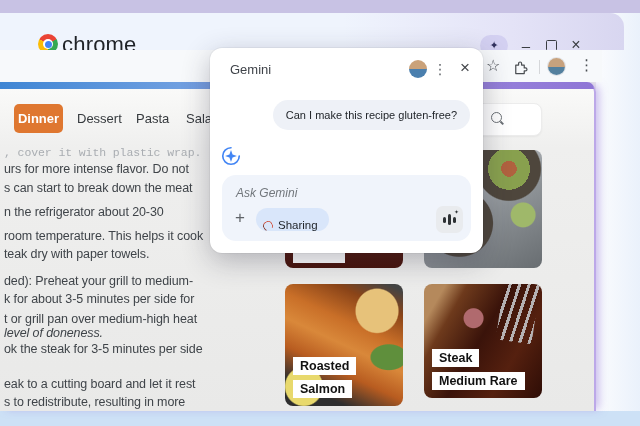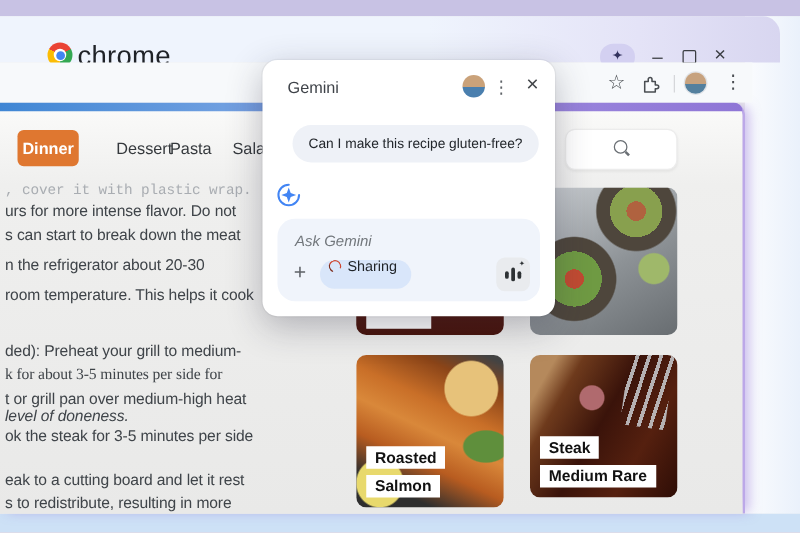--- a/index.html
+++ b/index.html
@@ -47,21 +47,21 @@
   .page{left:0;top:82px;width:594px;height:329px;
     background:linear-gradient(180deg,#fbfbfa 0%,#efefee 20%,#e9e9e8 100%);
     border-top-right-radius:10px;border-right:2px solid #bca8e8;
     box-shadow:5px 0 9px -2px rgba(151,123,220,.5);}
   .page-topbar{left:0;top:0;width:100%;height:7px;border-top-right-radius:10px;
     background:linear-gradient(to right,#3f86d4,#6f9fe0 30%,#9a86dd 70%,#8f76d6);position:absolute;}
   .tab-active{left:14px;top:22px;width:49px;height:29px;background:#df7730;border-radius:5px;
     color:#fff;font-weight:bold;font-size:13px;display:flex;align-items:center;justify-content:center;
     position:absolute;cursor:pointer;}
   .tab{top:29px;font-size:13px;color:#35393d;position:absolute;cursor:pointer;white-space:nowrap;}
-  .tab-2{left:77px;margin-left:16px;} .tab-3{left:136px;} .tab-4{left:186px;}
+  .tab-2{left:77px;} .tab-3{left:136px;} .tab-4{left:186px;}
   .searchbox{left:452px;top:21px;width:88px;height:31px;background:#fff;border:1px solid #ececec;
     border-radius:8px;box-shadow:0 1px 2px rgba(0,0,0,.05);position:absolute;cursor:text;}
   .mag{position:absolute;left:38px;top:8px;width:9px;height:9px;border:1.5px solid #6a6f74;border-radius:50%;}
   .mag::after{content:"";position:absolute;left:8px;top:9px;width:4px;height:1.5px;background:#6a6f74;
     transform:rotate(45deg);}
 
   .a-line{position:absolute;left:4px;font-size:12.5px;color:#3f4449;white-space:nowrap;letter-spacing:-.1px;}
   .a-faint{font-size:11.5px;color:#a9adb2;}
 
   
@@ -86,36 +86,36 @@
       radial-gradient(circle at 42% 30%,#b06a6e 0 9%,transparent 10%),
       linear-gradient(120deg,#b5895c 0 12%,#6e3a1c 24%,#3a130a 48%,#55200f 72%,#2e0d06 100%);}
   .card-steak .fork{position:absolute;right:6px;top:-4px;width:36px;height:62px;
     background:repeating-linear-gradient(100deg,transparent 0 6px,#c9ccd0 6px 9px);
     transform:rotate(8deg);opacity:.85;}
   .card-lbls{position:absolute;left:8px;bottom:8px;}
   .lbl{display:table;background:#fff;color:#121212;font-weight:bold;font-size:12.5px;
     padding:2px 7px;margin-top:5px;white-space:nowrap;}
 
   
-  .gemini-panel{left:210px;top:48px;width:234px;height:205px;background:#fff;border-radius:12px;
+  .gemini-panel{left:210px;top:48px;width:273px;height:205px;background:#fff;border-radius:12px;
     box-shadow:0 8px 28px rgba(40,40,60,.30),0 0 0 1px rgba(0,0,0,.04);z-index:20;}
   .gp-title{left:20px;top:14px;font-size:13px;color:#3f4349;position:absolute;}
   .gp-avatar{position:absolute;right:56px;top:12px;width:18px;height:18px;border-radius:50%;
     background:linear-gradient(180deg,#caa27a 0 52%,#4a7fae 52%);cursor:pointer;}
   .gp-more{position:absolute;right:36px;top:13px;font-size:14px;color:#5f6368;cursor:pointer;}
   .gp-close{position:absolute;right:13px;top:10px;font-size:17px;color:#44474b;cursor:pointer;}
   .gp-bubble{position:absolute;right:13px;top:52px;background:#eef1f7;border-radius:16px;
     padding:9px 13px;font-size:11px;color:#22262b;white-space:nowrap;}
   .gp-spark{position:absolute;left:10px;top:97px;width:22px;height:22px;}
   .gp-input{position:absolute;left:12px;right:12px;top:127px;height:66px;background:#f0f4fb;
     border-radius:14px;cursor:text;}
   .gp-ph{position:absolute;left:14px;top:11px;font-size:12px;color:#72777c;font-style:italic;}
   .gp-plus{position:absolute;left:13px;top:33px;font-size:17px;color:#5f6368;cursor:pointer;}
   .gp-chip{position:absolute;left:34px;top:33px;height:23px;background:#d9e6fa;border-radius:12px;
-    padding:0 11px 0 7px;display:flex;align-items:flex-start;gap:5px;font-size:11.5px;color:#1f2328;cursor:pointer;}
+    padding:0 11px 0 7px;display:flex;align-items:flex-end;gap:5px;font-size:11.5px;color:#1f2328;cursor:pointer;}
   .chip-eye{width:8px;height:8px;border:1.6px solid #cf4630;border-bottom-color:transparent;
     border-left-color:#7e2e1e;border-radius:50%;transform:rotate(-25deg);}
   .gp-voice{position:absolute;right:8px;top:31px;width:27px;height:27px;background:#e9ebee;
     border-radius:7px;display:flex;align-items:center;justify-content:center;gap:2.5px;cursor:pointer;}
   .vb{width:2.5px;background:#2d3134;border-radius:2px;}
   .vb1,.vb3{height:6px;} .vb2{height:11px;}
   .gp-voice .vstar{position:absolute;top:3px;right:4px;font-size:6px;color:#2d3134;line-height:1;}
 </style>
 </head>
 <body>
@@ -137,22 +137,23 @@
     <div class="searchbox">
       <span class="mag"></span>
     </div>
   </div>
 
   <div class="a-line a-faint" style="top:146px;font-family:Liberation Mono, monospace;">, cover it with plastic wrap.</div>
   <div class="a-line" style="top:162px;">urs for more intense flavor. Do not</div>
   <div class="a-line" style="top:181px;">s can start to break down the meat</div>
   <div class="a-line" style="top:205px;">n the refrigerator about 20-30</div>
   <div class="a-line" style="top:229px;">room temperature. This helps it cook</div>
+  <div class="a-line" style="top:247px;">teak dry with paper towels.</div>
   <div class="a-line" style="top:274px;">ded): Preheat your grill to medium-</div>
-  <div class="a-line" style="top:292px;font-family:Liberation Serif, serif;">k for about 3-5 minutes per side for</div>
+  <div class="a-line" style="top:292px;">k for about 3-5 minutes per side for</div>
   <div class="a-line" style="top:326px;font-style:italic;">level of doneness.</div>
   <div class="a-line" style="top:312px;">t or grill pan over medium-high heat</div>
   <div class="a-line" style="top:342px;">ok the steak for 3-5 minutes per side</div>
   <div class="a-line" style="top:395px;">s to redistribute, resulting in more</div>
   <div class="a-line" style="top:377px;">eak to a cutting board and let it rest</div>
 
   <div class="card card-a">
     <div class="mini-label"></div>
   </div>
   <div class="card card-salad"></div>

